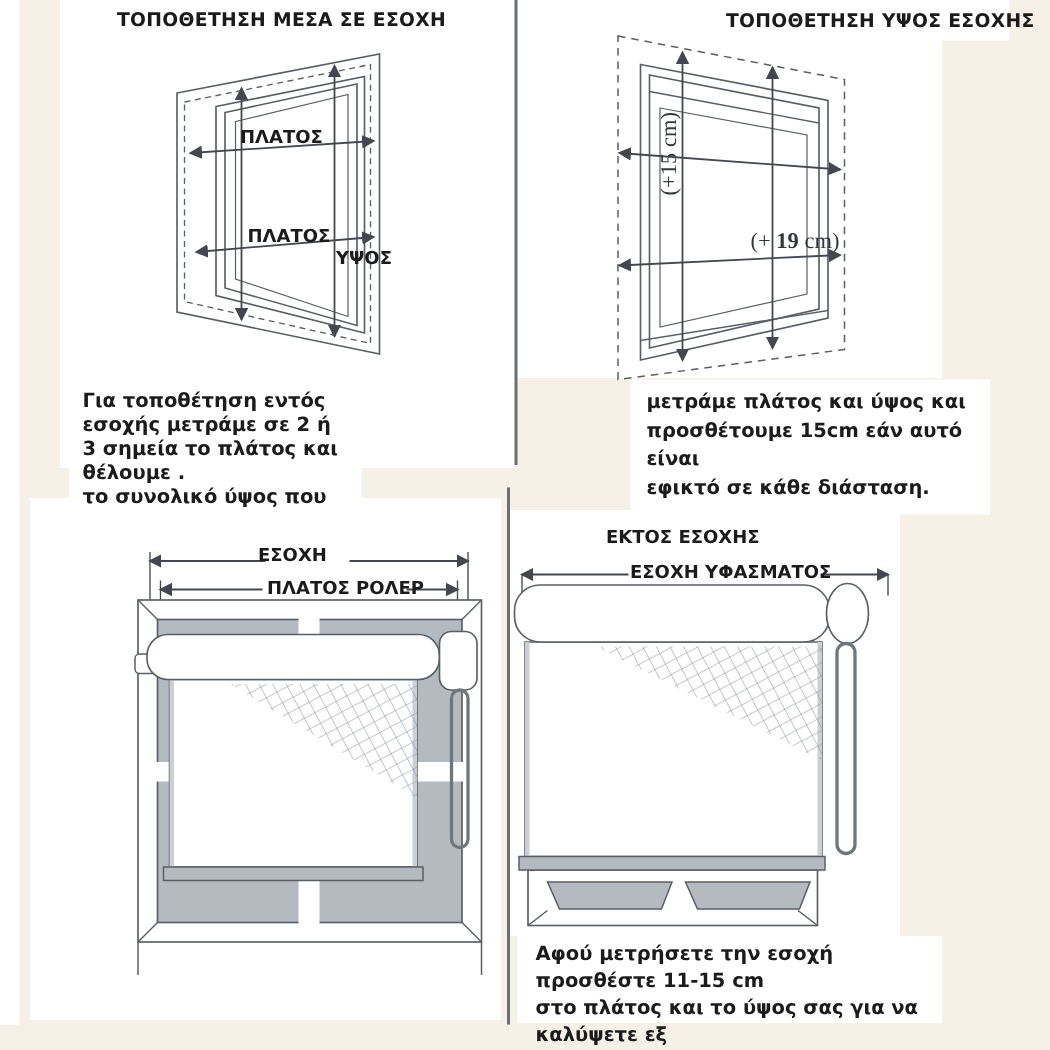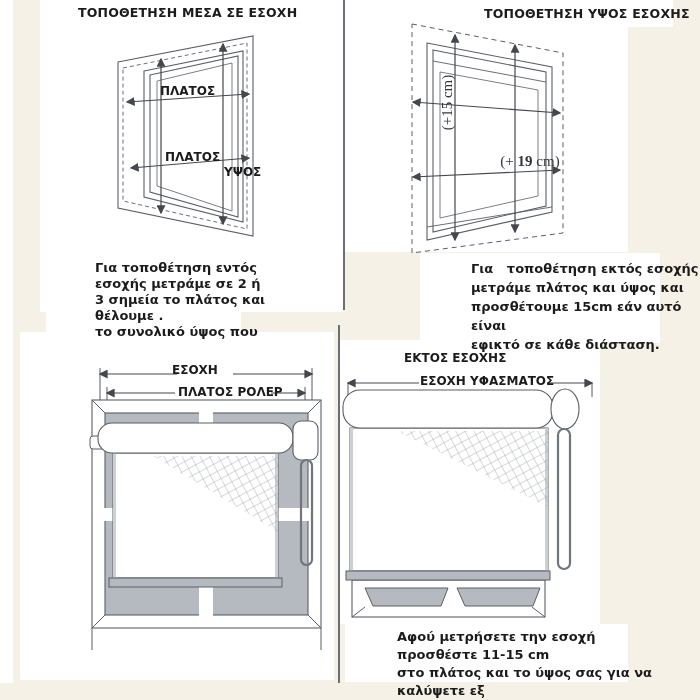--- a/index.html
+++ b/index.html
@@ -7,21 +7,21 @@
     width:700px;height:700px;position:relative;overflow:hidden;
     background:#f6f1e7;
     font-family:"DejaVu Sans",sans-serif;
     color:#1b1b1b;
   }
   .panel{position:absolute;background:#ffffff;}
   .divider{position:absolute;width:1.5px;background:#6a6f75;}
   .abs{position:absolute;}
   .title{font-size:12.5px;font-weight:bold;letter-spacing:.2px;white-space:nowrap;margin-left:36px;}
   .dimlabel{font-size:12px;font-weight:bold;text-align:left;white-space:nowrap;}
-  .cap{font-size:13px;font-weight:bold;margin-left:40px;}
+  .cap{font-size:13px;font-weight:bold;}
   .cap-line{white-space:pre-wrap;}
   .serif-label{font-family:"Liberation Serif",serif;font-size:15px;color:#33373c;white-space:nowrap;text-align:center;}
   .rot{transform:rotate(-90deg);transform-origin:center center;}
   svg{position:absolute;overflow:visible;}
 </style>
 </head>
 <body>
 
 <div class="panel" style="left:0;top:0;width:13px;height:683px;"></div>
 <div class="panel" style="left:40px;top:0;width:303px;height:312px;"></div>
@@ -172,21 +172,20 @@
 
 <div class="abs cap" style="left:55px;top:260px;width:175px;line-height:16px;">
   <div class="cap-line">Για τοποθέτηση εντός</div>
   <div class="cap-line">εσοχής μετράμε σε 2 ή</div>
   <div class="cap-line">3 σημεία το πλάτος και</div>
   <div class="cap-line">θέλουμε .</div>
   <div class="cap-line">το συνολικό ύψος που</div>
 </div>
 
 <div class="abs cap" style="left:431px;top:259px;width:235px;line-height:19px;">
-  <div class="cap-line">Για   τοποθέτηση εκτός εσοχής</div>
   <div class="cap-line">μετράμε πλάτος και ύψος και</div>
   <div class="cap-line">προσθέτουμε 15cm εάν αυτό είναι</div>
   <div class="cap-line">εφικτό σε κάθε διάσταση.</div>
 </div>
 
 <div class="abs dimlabel" style="left:172px;top:363px;width:66px;">ΕΣΟΧΗ</div>
 <div class="abs dimlabel" style="left:178px;top:385px;width:94px;">ΠΛΑΤΟΣ ΡΟΛΕΡ</div>
 
 <div class="abs dimlabel" style="left:404px;top:351px;width:114px;">ΕΚΤΟΣ ΕΣΟΧΗΣ</div>
 <div class="abs dimlabel" style="left:420px;top:374px;width:126px;">ΕΣΟΧΗ ΥΦΑΣΜΑΤΟΣ</div>

